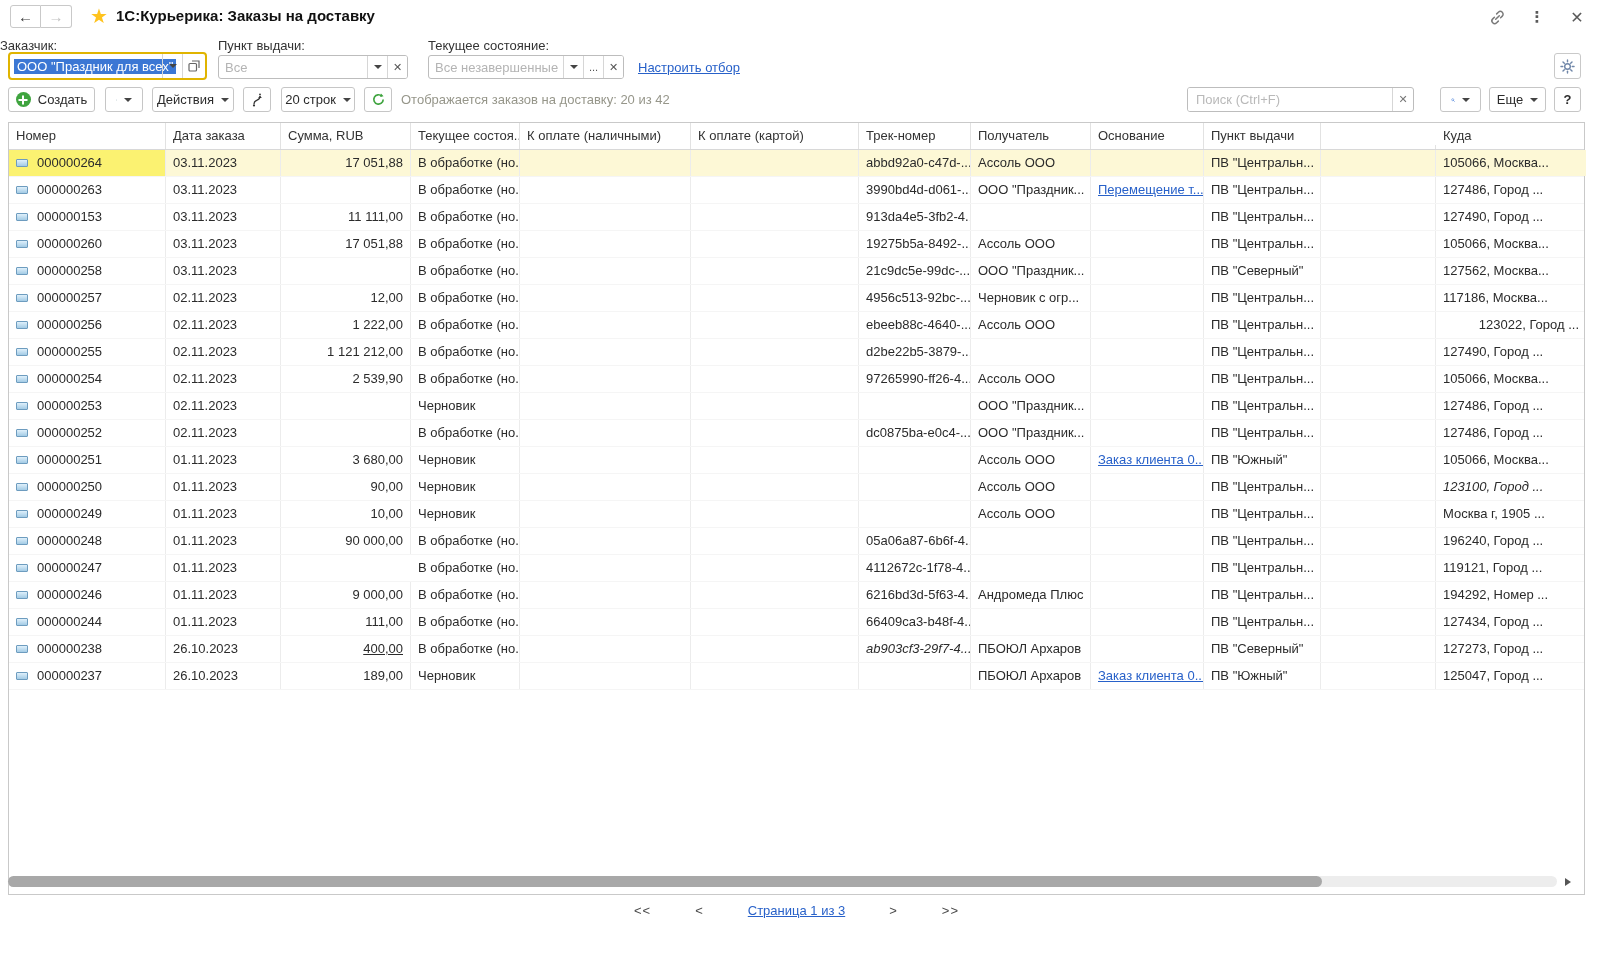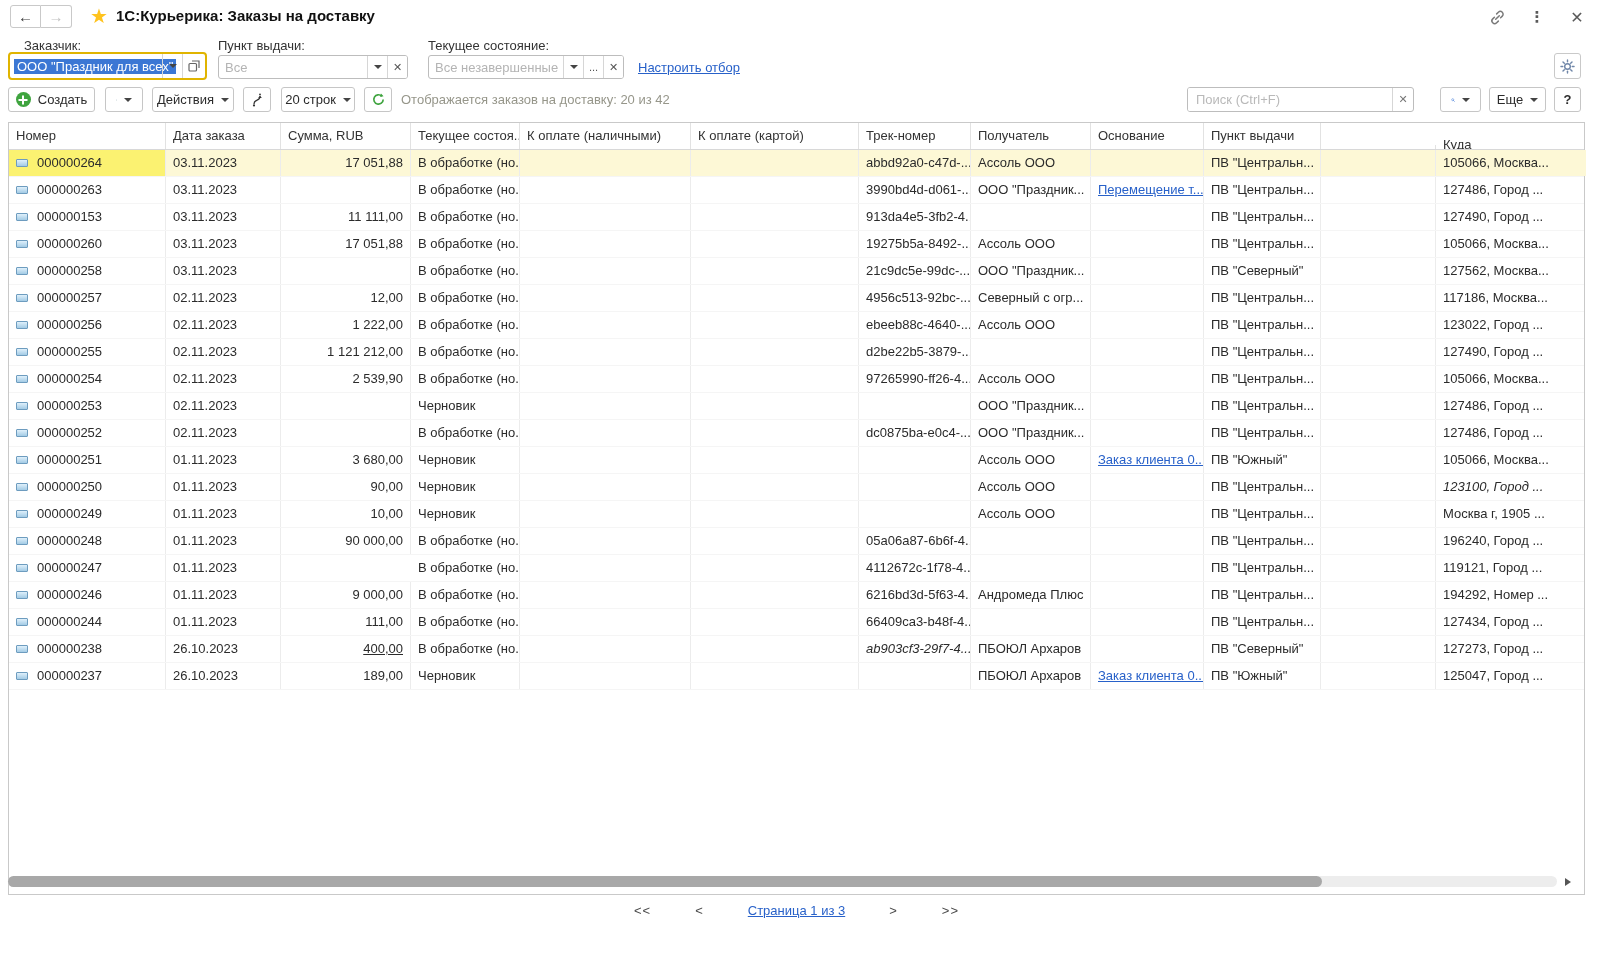--- a/index.html
+++ b/index.html
@@ -45,21 +45,21 @@
   .searchbox input::placeholder { color:#b9b9b9; }
   .searchbox .seg { width:21px; display:flex; align-items:center; justify-content:center; border-left:1px solid #d6d6d6; color:#777; cursor:pointer; font-size:11px; }
   .plus-ic { width:15px; height:15px; border-radius:50%; background:#3fa43f; position:relative; flex:none; }
   .plus-ic::before, .plus-ic::after { content:""; position:absolute; background:#fff; left:50%; top:50%; transform:translate(-50%,-50%); }
   .plus-ic::before { width:9px; height:2px; }
   .plus-ic::after { width:2px; height:9px; }
   
   .grid { position:absolute; left:8px; top:122px; width:1577px; height:773px; border:1px solid #c9c9c9; background:#fff; }
   .thead { display:flex; height:27px; border-bottom:1px solid #d8d8d8; }
   .th { padding:0 7px; line-height:26px; color:#333; border-right:1px solid #e2e2e2; white-space:nowrap; overflow:hidden; flex:none; }
-  .th:last-child { border-right:none;margin-top:9px; }
+  .th:last-child { border-right:none; }
   .tr { display:flex; height:27px; border-bottom:1px solid #f5f5f5; cursor:default; }
   .td { padding:0 7px; line-height:26px; border-right:1px solid #ececec; white-space:nowrap; overflow:hidden; flex:none; color:#2b2b2b; }
   .td:last-child { border-right:none; }
   .td.num { text-align:right; }
   .td.c-number { display:flex; align-items:center; }
   .docicon { width:12px; height:8px; background:linear-gradient(#dff0fb,#a3cbe5); border:1px solid #6d9cbf; border-radius:1px; display:inline-block; margin-right:9px; flex:none; }
   .tr.sel .td { background:#fdf8d6; }
   .tr.sel .td.c-number { background:#fbf271; }
   .cell-link { color:#2861c9; text-decoration:underline; cursor:pointer; }
   
@@ -95,21 +95,21 @@
     </div>
     <div class="topicon dots">
         <span>⋮</span>
       </div>
     <div class="topicon closex">
         <span>✕</span>
       </div>
   </div>
 </div>
 
-<div class="flt-label" style="left:24px">Заказчик:</div>
+<div class="flt-label" style="left:0">Заказчик:</div>
 <div class="flt-label" style="left:218px">Пункт выдачи:</div>
 <div class="flt-label" style="left:428px">Текущее состояние:</div>
 
 <div class="focuswrap">
   <div class="inner">
     <div class="val" style="width:152px">
       <span class="selval">ООО "Праздник для всех"</span>
     </div>
     <div class="seg">
         <span class="caret"></span>
@@ -342,42 +342,42 @@
         <div class="td c-number" style="width: 157px;">
           <span class="docicon"></span>
           <span>000000257</span>
         </div>
         <div class="td c-date" style="width: 115px;">02.11.2023</div>
         <div class="td c-sum num" style="width: 130px;">12,00</div>
         <div class="td c-state" style="width: 109px;">В обработке (но...</div>
         <div class="td c-cash" style="width: 171px;"></div>
         <div class="td c-card" style="width: 168px;"></div>
         <div class="td c-track" style="width: 112px;">4956c513-92bc-...</div>
-        <div class="td c-recipient" style="width: 120px;">Северный с огр...</div>
+        <div class="td c-recipient" style="width: 120px;">Черновик с огр...</div>
         <div class="td c-basis" style="width: 113px;"></div>
         <div class="td c-pickup" style="width: 117px;">ПВ "Центральн...</div>
         <div class="td c-from" style="width: 115px;"></div>
         <div class="td c-to" style="width: 150px;">117186, Москва...</div>
       </div>
       <div class="tr">
         <div class="td c-number" style="width: 157px;">
           <span class="docicon"></span>
           <span>000000256</span>
         </div>
         <div class="td c-date" style="width: 115px;">02.11.2023</div>
         <div class="td c-sum num" style="width: 130px;">1 222,00</div>
         <div class="td c-state" style="width: 109px;">В обработке (но...</div>
         <div class="td c-cash" style="width: 171px;"></div>
         <div class="td c-card" style="width: 168px;"></div>
         <div class="td c-track" style="width: 112px;">ebeeb88c-4640-...</div>
         <div class="td c-recipient" style="width: 120px;">Ассоль ООО</div>
         <div class="td c-basis" style="width: 113px;"></div>
         <div class="td c-pickup" style="width: 117px;">ПВ "Центральн...</div>
         <div class="td c-from" style="width: 115px;"></div>
-        <div class="td c-to" style="width: 150px;">123022, Город ...</div>
+        <div class="td c-to" style="width: 150px; text-align: right;">123022, Город ...</div>
       </div>
       <div class="tr">
         <div class="td c-number" style="width: 157px;">
           <span class="docicon"></span>
           <span>000000255</span>
         </div>
         <div class="td c-date" style="width: 115px;">02.11.2023</div>
         <div class="td c-sum num" style="width: 130px;">1 121 212,00</div>
         <div class="td c-state" style="width: 109px;">В обработке (но...</div>
         <div class="td c-cash" style="width: 171px;"></div>

